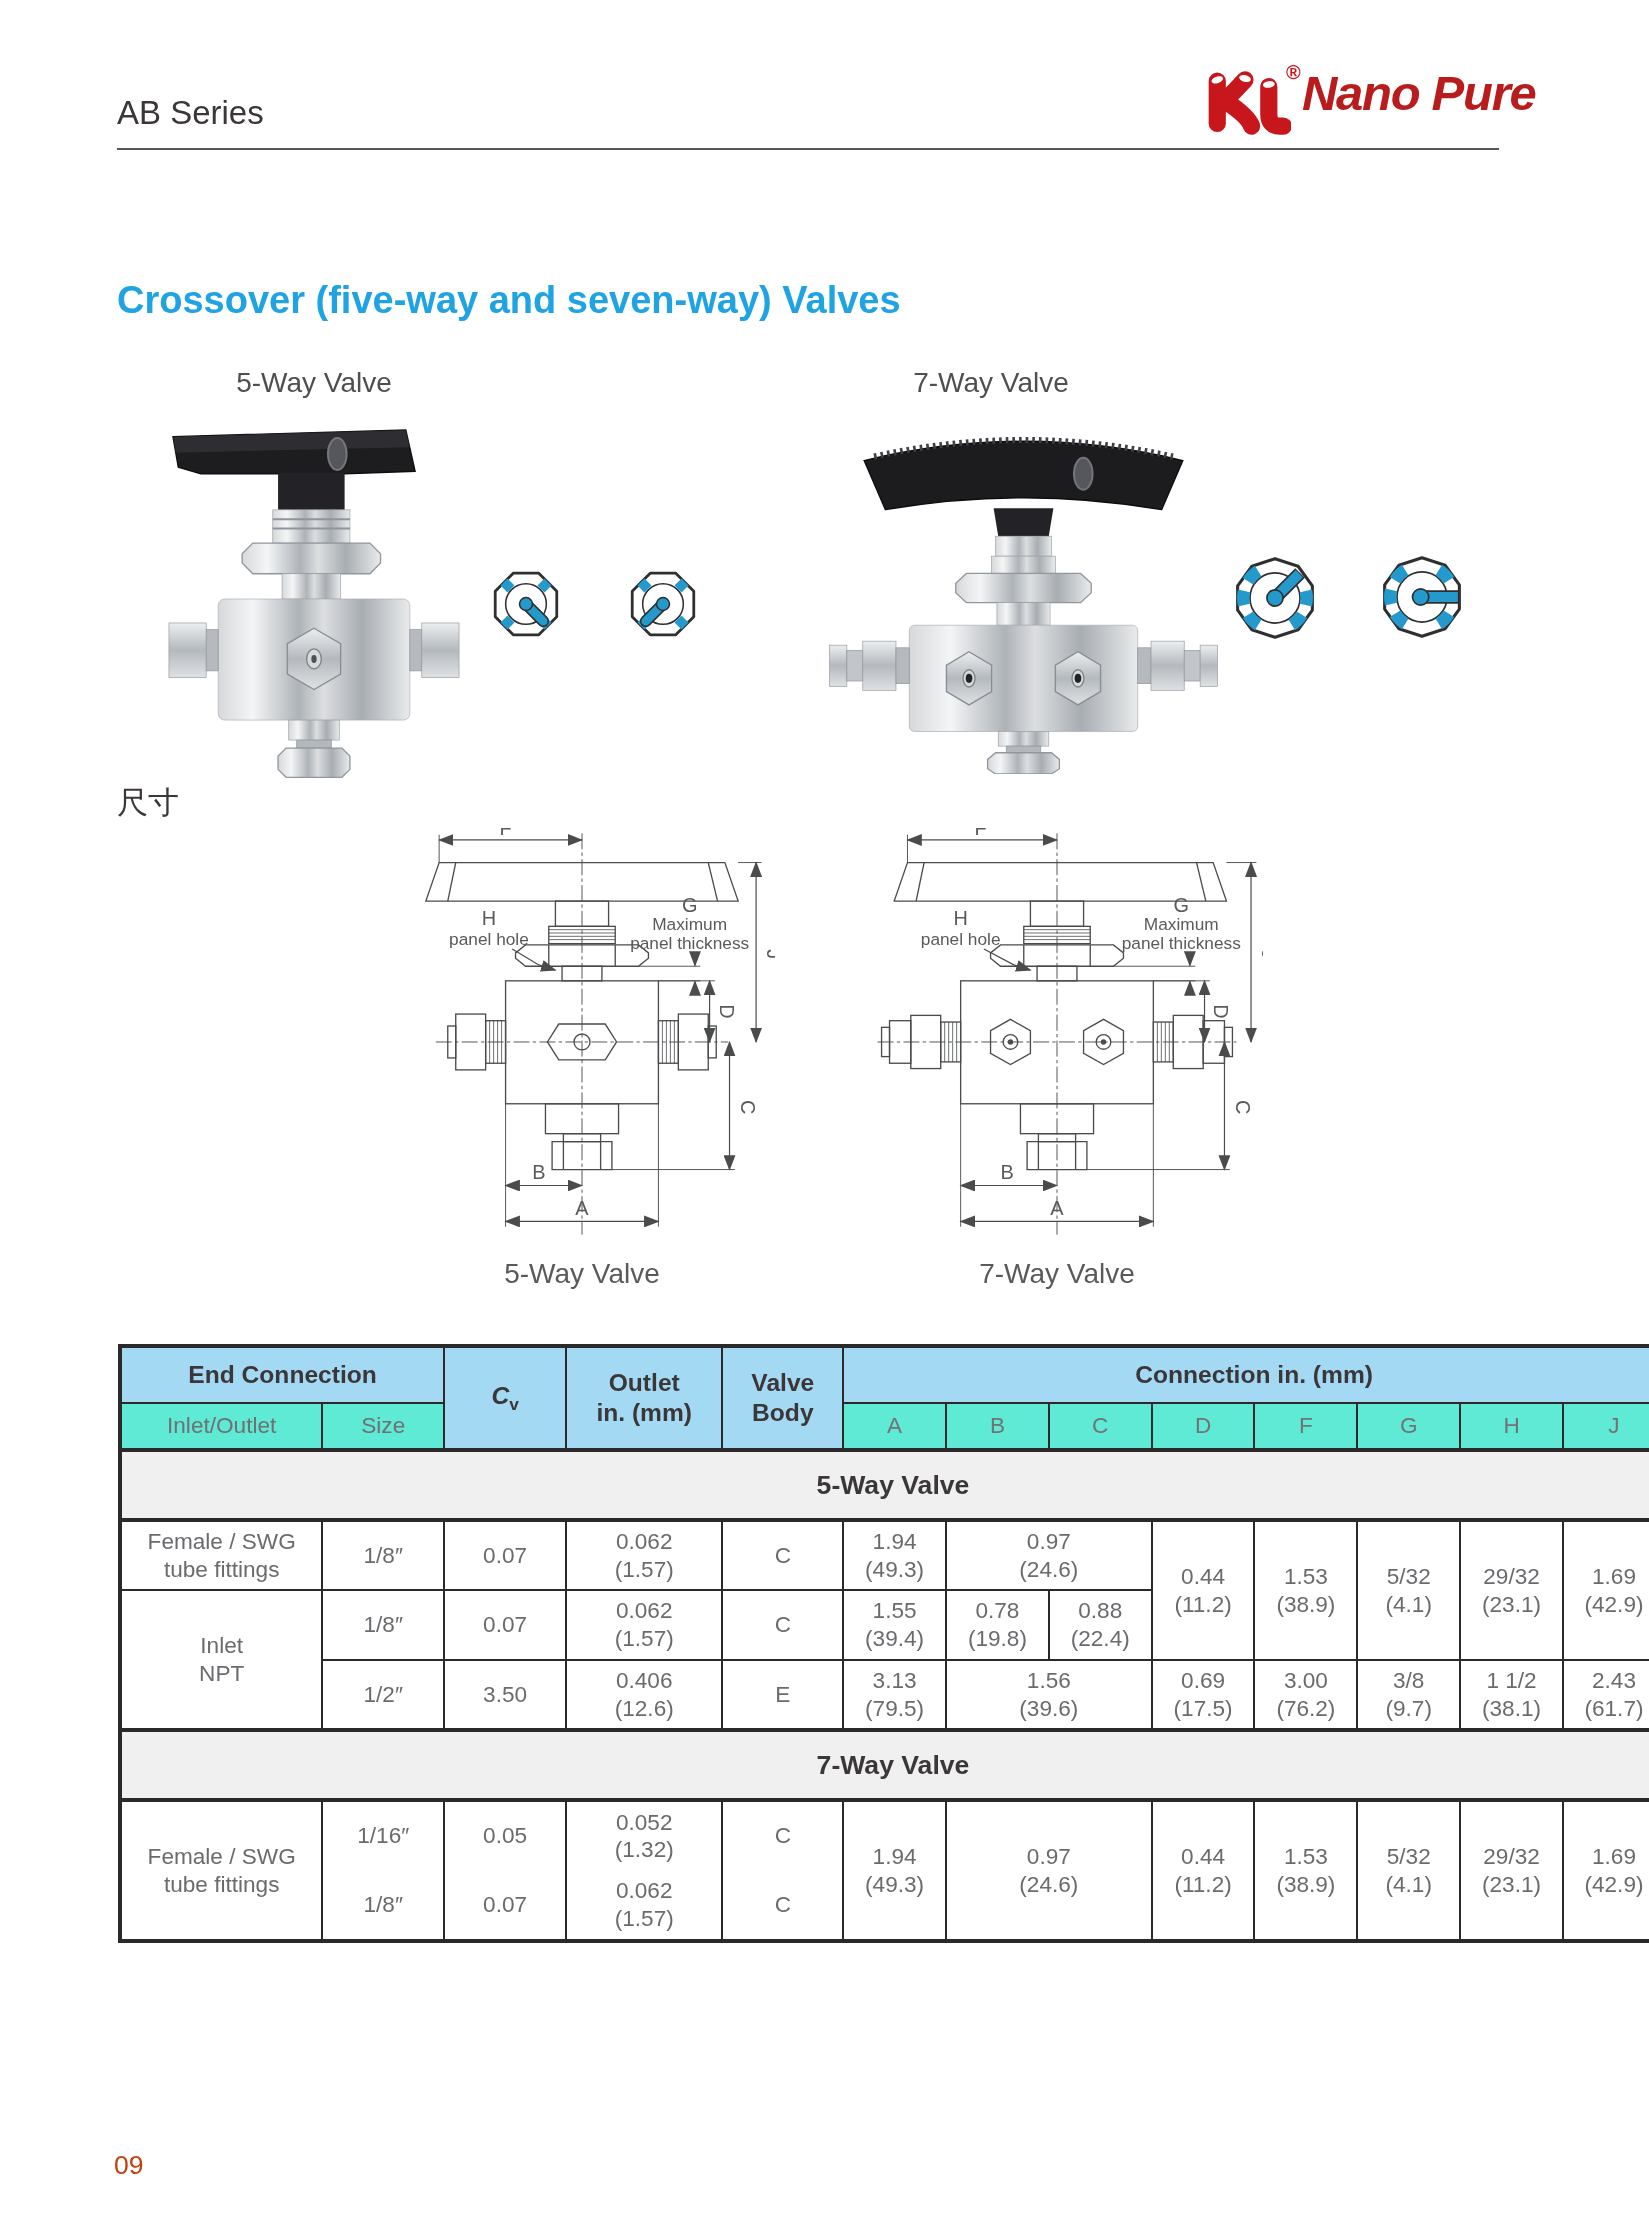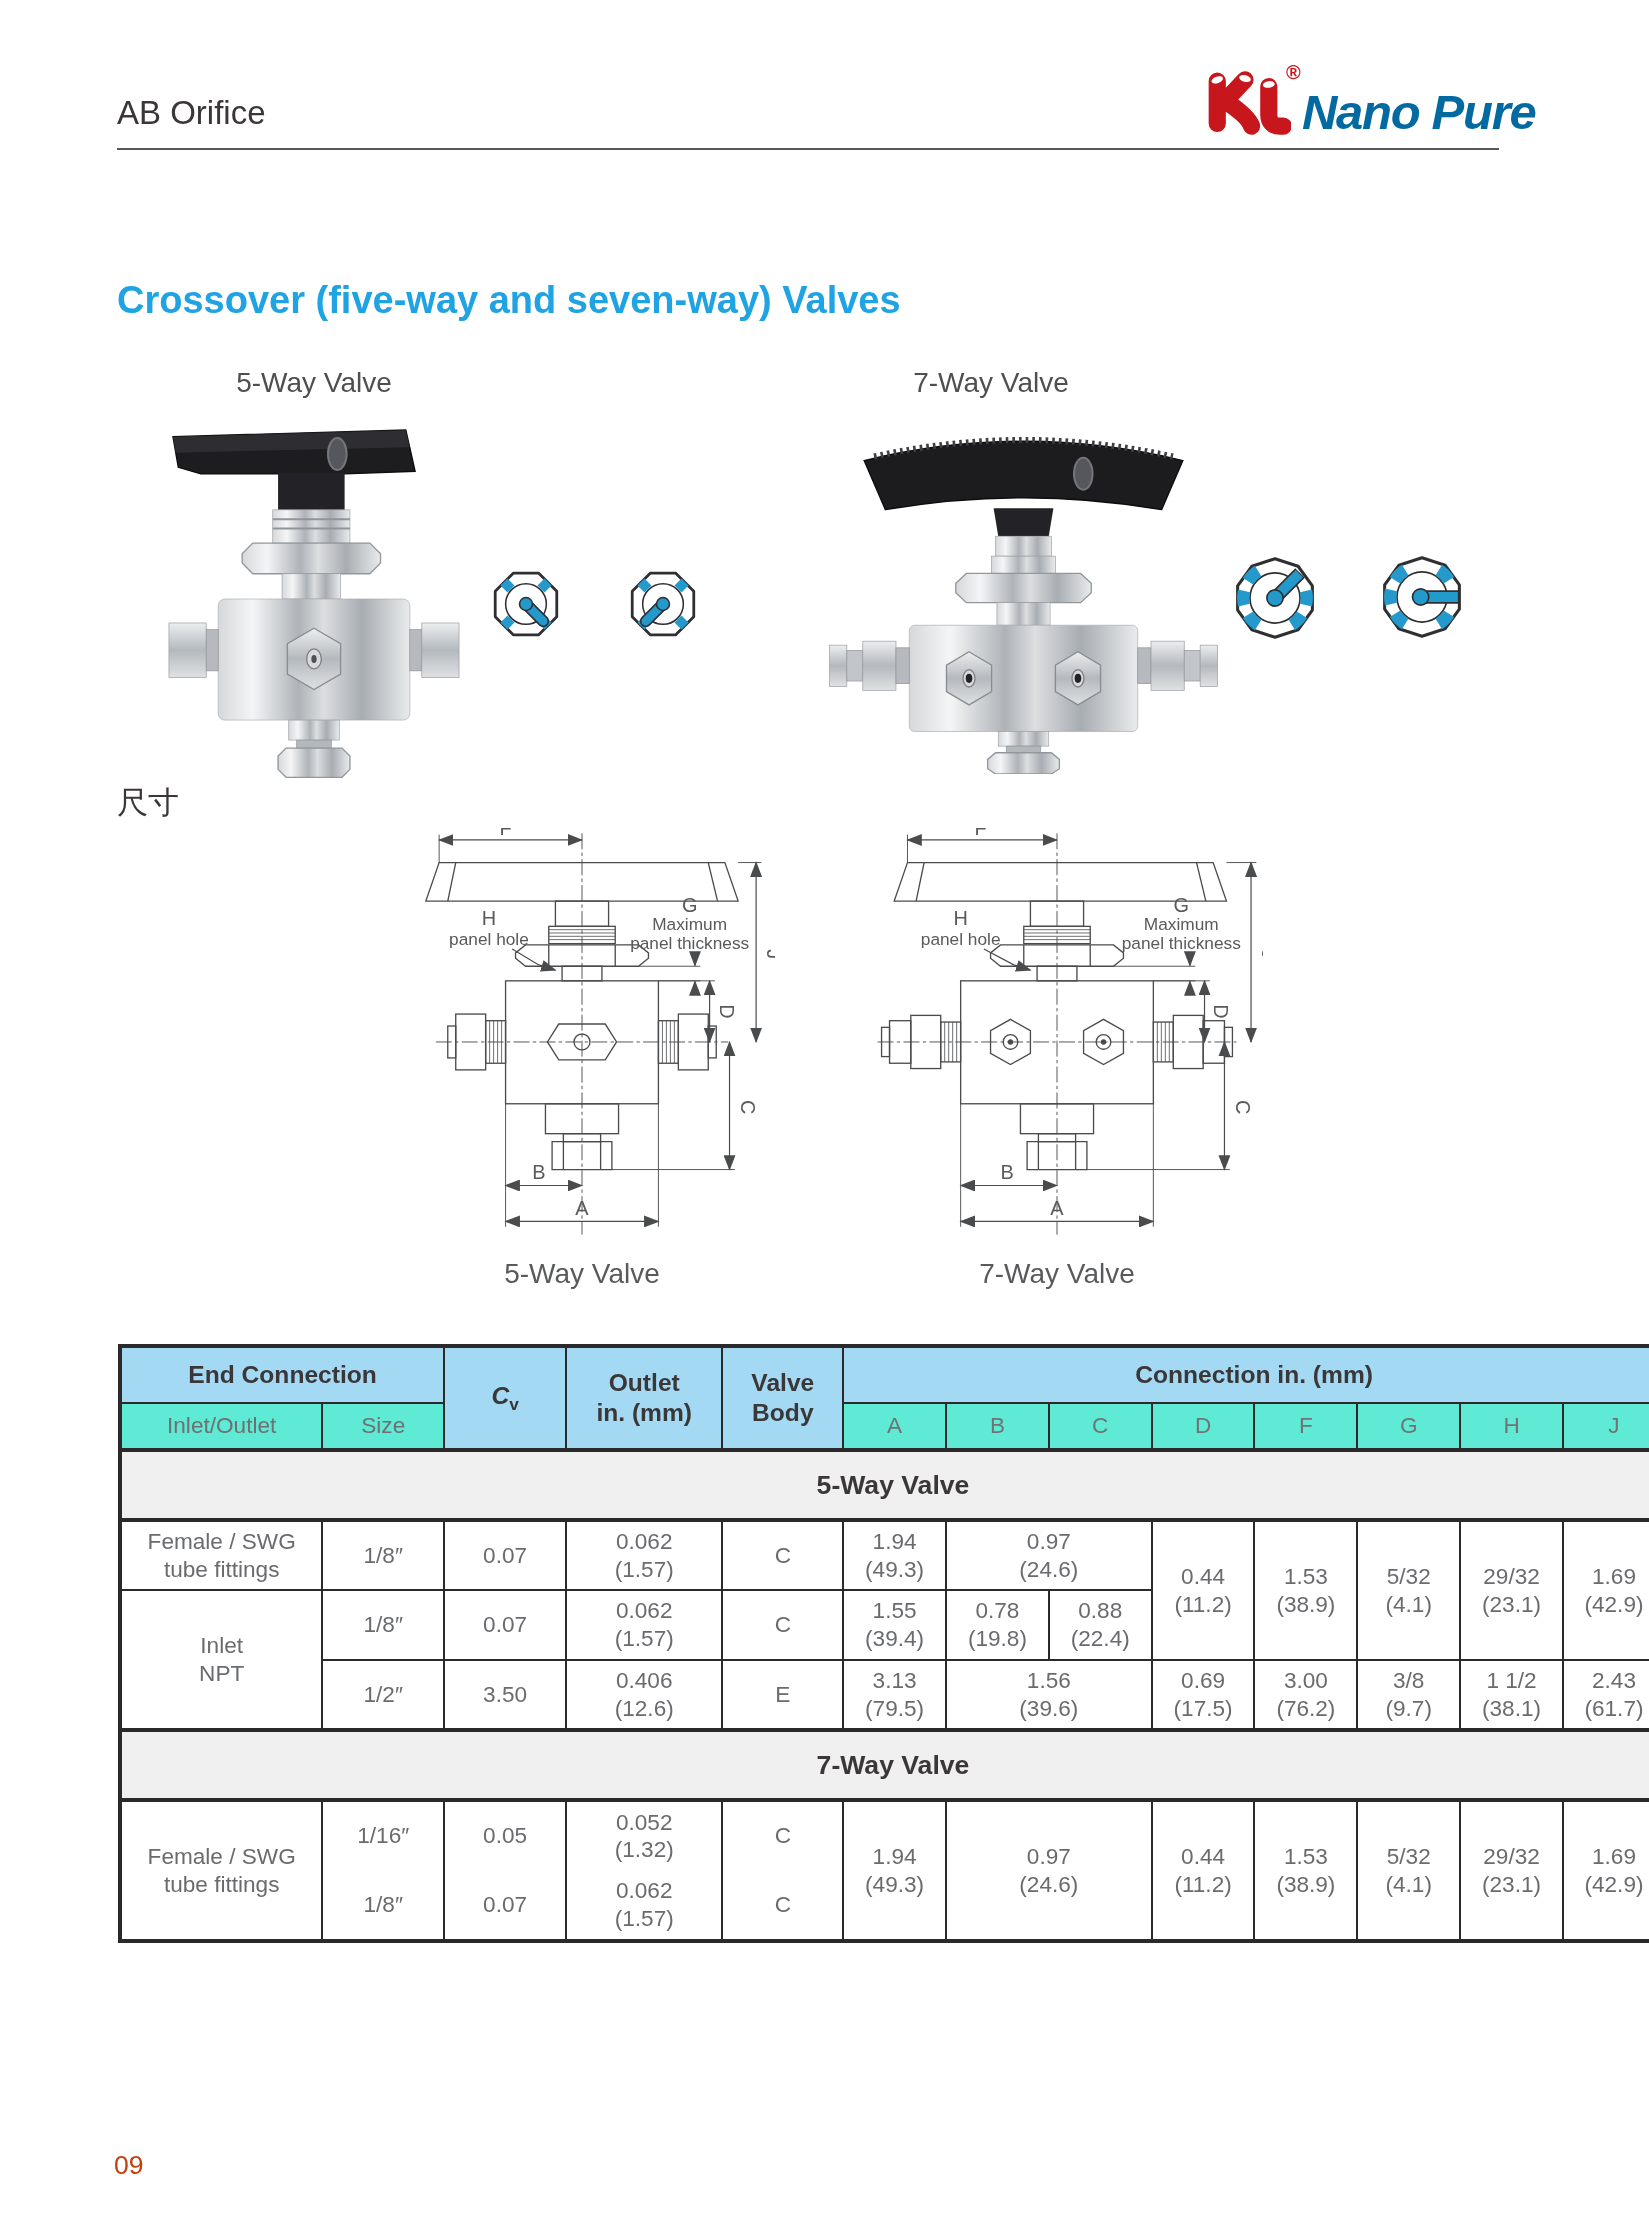--- a/index.html
+++ b/index.html
@@ -5,22 +5,22 @@
   html,body{margin:0;padding:0;background:#e8e8e8;}
   #page{position:relative;width:1650px;height:2239px;background:#ffffff;overflow:hidden;
         font-family:"Liberation Sans",sans-serif;color:#3B3738;}
   .abs{position:absolute;}
 
   
   #series-title{left:117px;top:94px;font-size:33px;color:#3B3637;}
   #head-rule{left:117px;top:148px;width:1382px;height:2px;background:#55565a;}
   #logo{left:1201px;top:64px;width:319px;height:86px;}
   #logo-reg{position:absolute;left:85px;top:-2.7px;font-size:20px;color:#C8161D;font-weight:bold;}
-  #logo-name{position:absolute;left:101px;top:20px;font-size:49px;font-style:italic;font-weight:bold;
-             color:#0369a1;letter-spacing:-1.3px;white-space:nowrap;}
+  #logo-name{position:absolute;left:101px;top:1px;font-size:49px;font-style:italic;font-weight:bold;
+             color:#b91c1c;letter-spacing:-1.3px;white-space:nowrap;}
 
   
   #page-title{left:117px;top:271px;font-size:38px;font-weight:bold;color:#1FA3E3;margin-top:8px;}
 
   .photo-label{top:367px;font-size:28px;color:#4e4f51;transform:translateX(-50%);white-space:nowrap;}
   #label-5way{left:314px;}
   #label-7way{left:991px;}
 
   #dim-label{left:117px;top:782px;font-size:31px;color:#3B3637;}
 
@@ -56,21 +56,21 @@
   tr.r7{height:141px;}
   .cvc{font-style:italic;}
   th sub{font-size:17.3px;font-weight:bold;}
   .dual{display:flex;flex-direction:column;justify-content:space-around;height:137px;}
 </style>
 </head>
 <body>
 
 <div id="page">
 
-  <div class="abs" id="series-title">AB Orifice</div>
+  <div class="abs" id="series-title">AB Series</div>
   <div class="abs" id="head-rule"></div>
 
   <div class="abs" id="logo">
     <svg width="90" height="76" viewBox="0 0 135 115" aria-label="KL">
       <g stroke="#C8161D" stroke-width="26" stroke-linecap="round" fill="none">
         <line x1="24" y1="26" x2="24" y2="90"></line>
         <line x1="66" y1="24" x2="32" y2="60"></line>
         <path d="M36,56 Q70,78 76,94"></path>
         <path d="M102,34 L102,76 Q102,94 119,94 L124,94"></path>
       </g>

